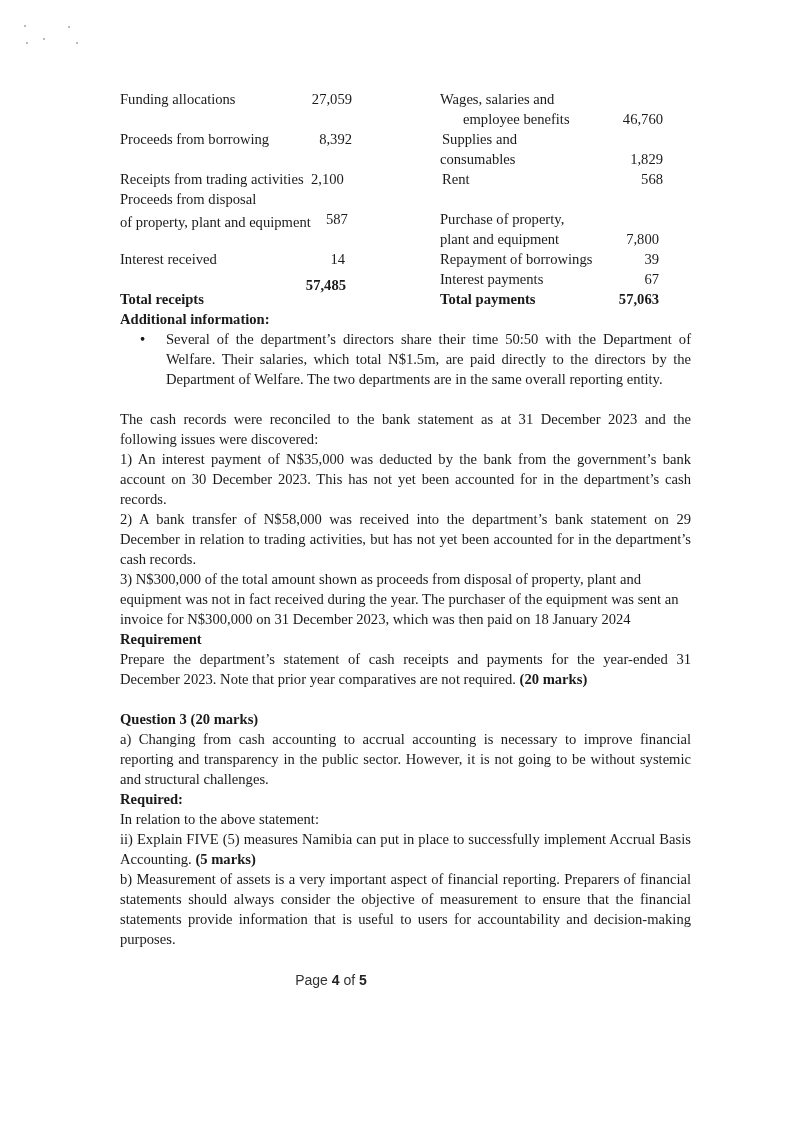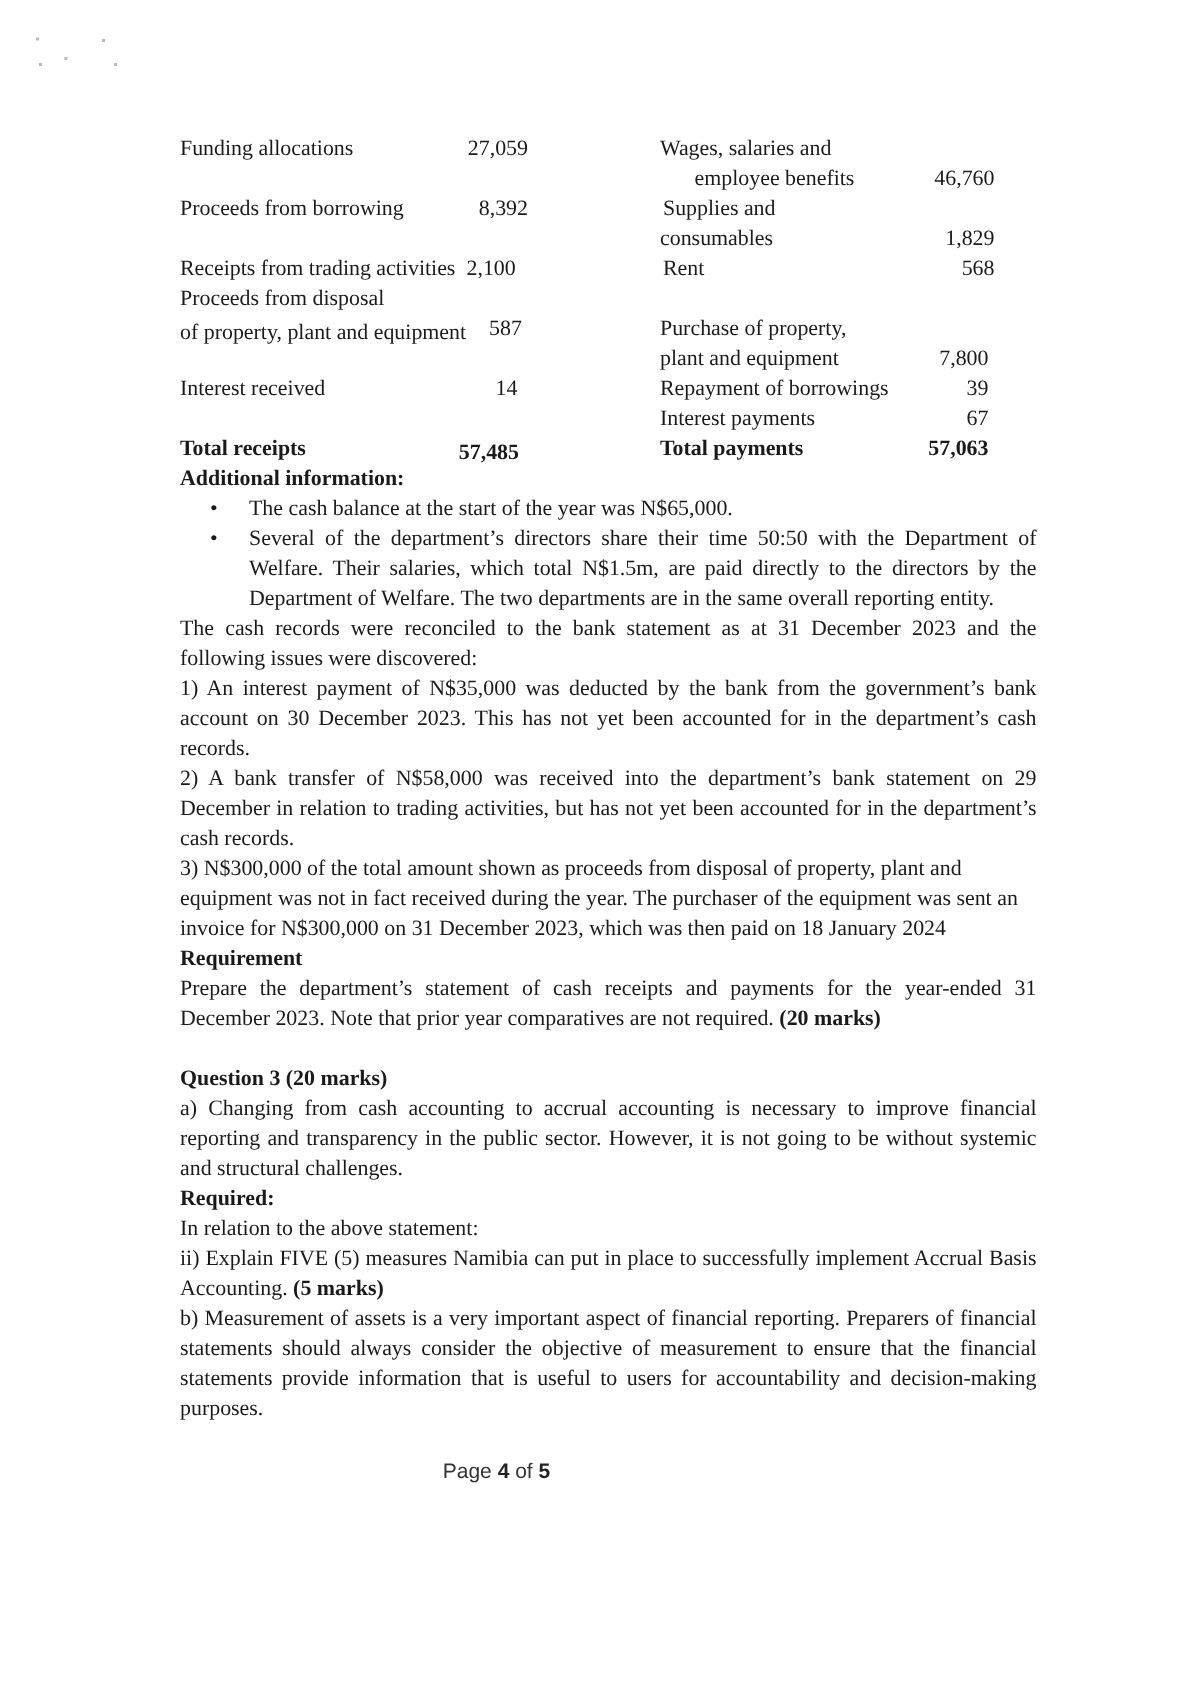--- a/index.html
+++ b/index.html
@@ -44,21 +44,21 @@
     <span class="abs" style="left:311px;top:169px;">2,100</span>
 
     <span class="abs" style="left:120px;top:189px;">Proceeds from disposal</span>
     <span class="abs" style="left:120px;top:212px;">of property, plant and equipment</span>
     <span class="abs" style="left:326px;top:209px;">587</span>
 
     <span class="abs" style="left:120px;top:249px;">Interest received</span>
     <span class="abs num" style="left:290px;top:249px;width:55px;">14</span>
 
     <span class="abs bold" style="left:120px;top:289px;">Total receipts</span>
-    <span class="abs bold num" style="left:290px;top:292px;width:56px;">57,485</span>
+    <span class="abs bold num" style="left:290px;top:275px;width:56px;">57,485</span>
   </div>
 
   <div>
     <span class="abs" style="left:440px;top:89px;">Wages, salaries and</span>
     <span class="abs" style="left:440px;top:109px;margin-left:23px;">employee benefits</span>
     <span class="abs num" style="left:600px;top:109px;width:63px;">46,760</span>
 
     <span class="abs" style="left:442px;top:129px;">Supplies and</span>
     <span class="abs" style="left:440px;top:149px;">consumables</span>
     <span class="abs num" style="left:600px;top:149px;width:63px;">1,829</span>
@@ -78,21 +78,20 @@
 
     <span class="abs bold" style="left:440px;top:289px;">Total payments</span>
     <span class="abs bold num" style="left:600px;top:289px;width:59px;">57,063</span>
   </div>
 
   <span class="abs bold" style="left:120px;top:309px;">Additional information:</span>
 
   <div class="bullets" style="top:329px;">
     <div class="bullet">
       <span class="dot">•</span>
-      <span>The cash balance at the start of the year was N$65,000.</span>
     </div>
     <div class="bullet">
       <span class="dot">•</span>
       <span>Several of the department’s directors share their time 50:50 with the Department of Welfare. Their salaries, which total N$1.5m, are paid directly to the directors by the Department of Welfare. The two departments are in the same overall reporting entity.</span>
     </div>
   </div>
 
   <div class="text-block" style="top:409px;">
     <p>The cash records were reconciled to the bank statement as at 31 December 2023 and the following issues were discovered:</p>
     <p>1) An interest payment of N$35,000 was deducted by the bank from the government’s bank account on 30 December 2023. This has not yet been accounted for in the department’s cash records.</p>

